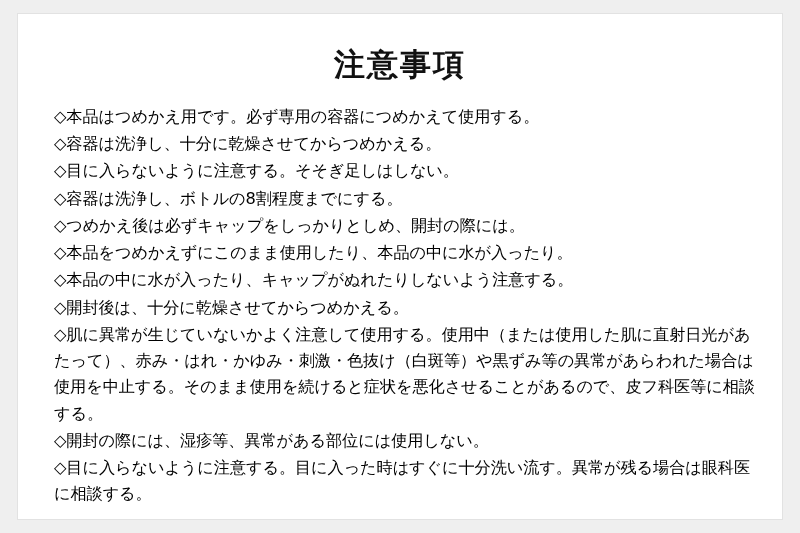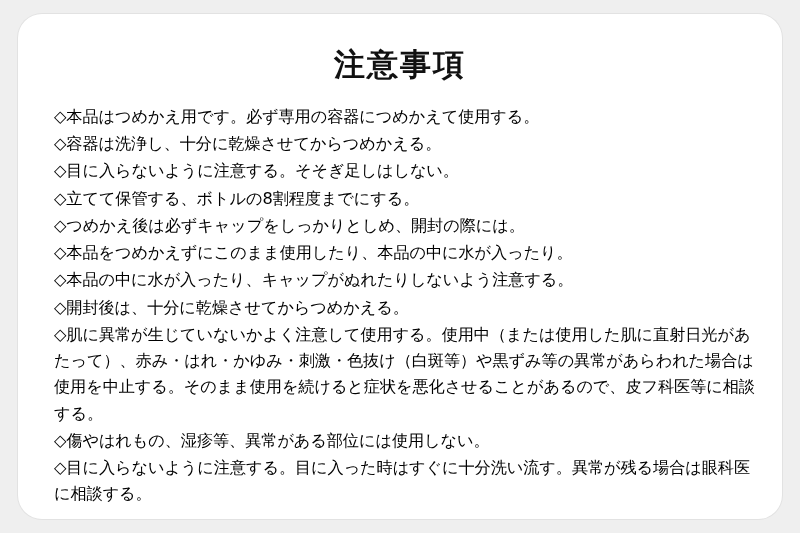--- a/index.html
+++ b/index.html
@@ -15,21 +15,20 @@
   }
   .page {
     position: absolute;
     left: 18px;
     top: 14px;
     width: 764px;
     height: 505px;
     background: #ffffff;
     box-sizing: border-box;
     box-shadow: 0 0 0 1px #e2e2e2;
-    border-radius: 24px;
   }
   .title {
     text-align: center;
     font-size: 31px;
     font-weight: bold;
     color: #111111;
     letter-spacing: 2px;
     margin: 30px 0 18px 0;
     font-family: "DejaVu Sans", sans-serif;
   }
@@ -50,23 +49,23 @@
 </style>
 </head>
 <body>
 
 <div class="page">
   <h1 class="title">注意事項</h1>
   <div class="body-list">
     <p class="item">◇本品はつめかえ用です。必ず専用の容器につめかえて使用する。</p>
     <p class="item">◇容器は洗浄し、十分に乾燥させてからつめかえる。</p>
     <p class="item">◇目に入らないように注意する。そそぎ足しはしない。</p>
-    <p class="item">◇立てて保管する、ボトルの8割程度までにする。</p>
+    <p class="item">◇容器は洗浄し、ボトルの8割程度までにする。</p>
     <p class="item">◇つめかえ後は必ずキャップをしっかりとしめ、開封の際には。</p>
     <p class="item">◇本品をつめかえずにこのまま使用したり、本品の中に水が入ったり。</p>
     <p class="item">◇本品の中に水が入ったり、キャップがぬれたりしないよう注意する。</p>
     <p class="item">◇開封後は、十分に乾燥させてからつめかえる。</p>
     <p class="item">◇肌に異常が生じていないかよく注意して使用する。使用中（または使用した肌に直射日光があたって）、赤み・はれ・かゆみ・刺激・色抜け（白斑等）や黒ずみ等の異常があらわれた場合は使用を中止する。そのまま使用を続けると症状を悪化させることがあるので、皮フ科医等に相談する。</p>
-    <p class="item">◇傷やはれもの、湿疹等、異常がある部位には使用しない。</p>
+    <p class="item">◇開封の際には、湿疹等、異常がある部位には使用しない。</p>
     <p class="item">◇目に入らないように注意する。目に入った時はすぐに十分洗い流す。異常が残る場合は眼科医に相談する。</p>
 
   </div>
 </div>
 
 </body></html>

